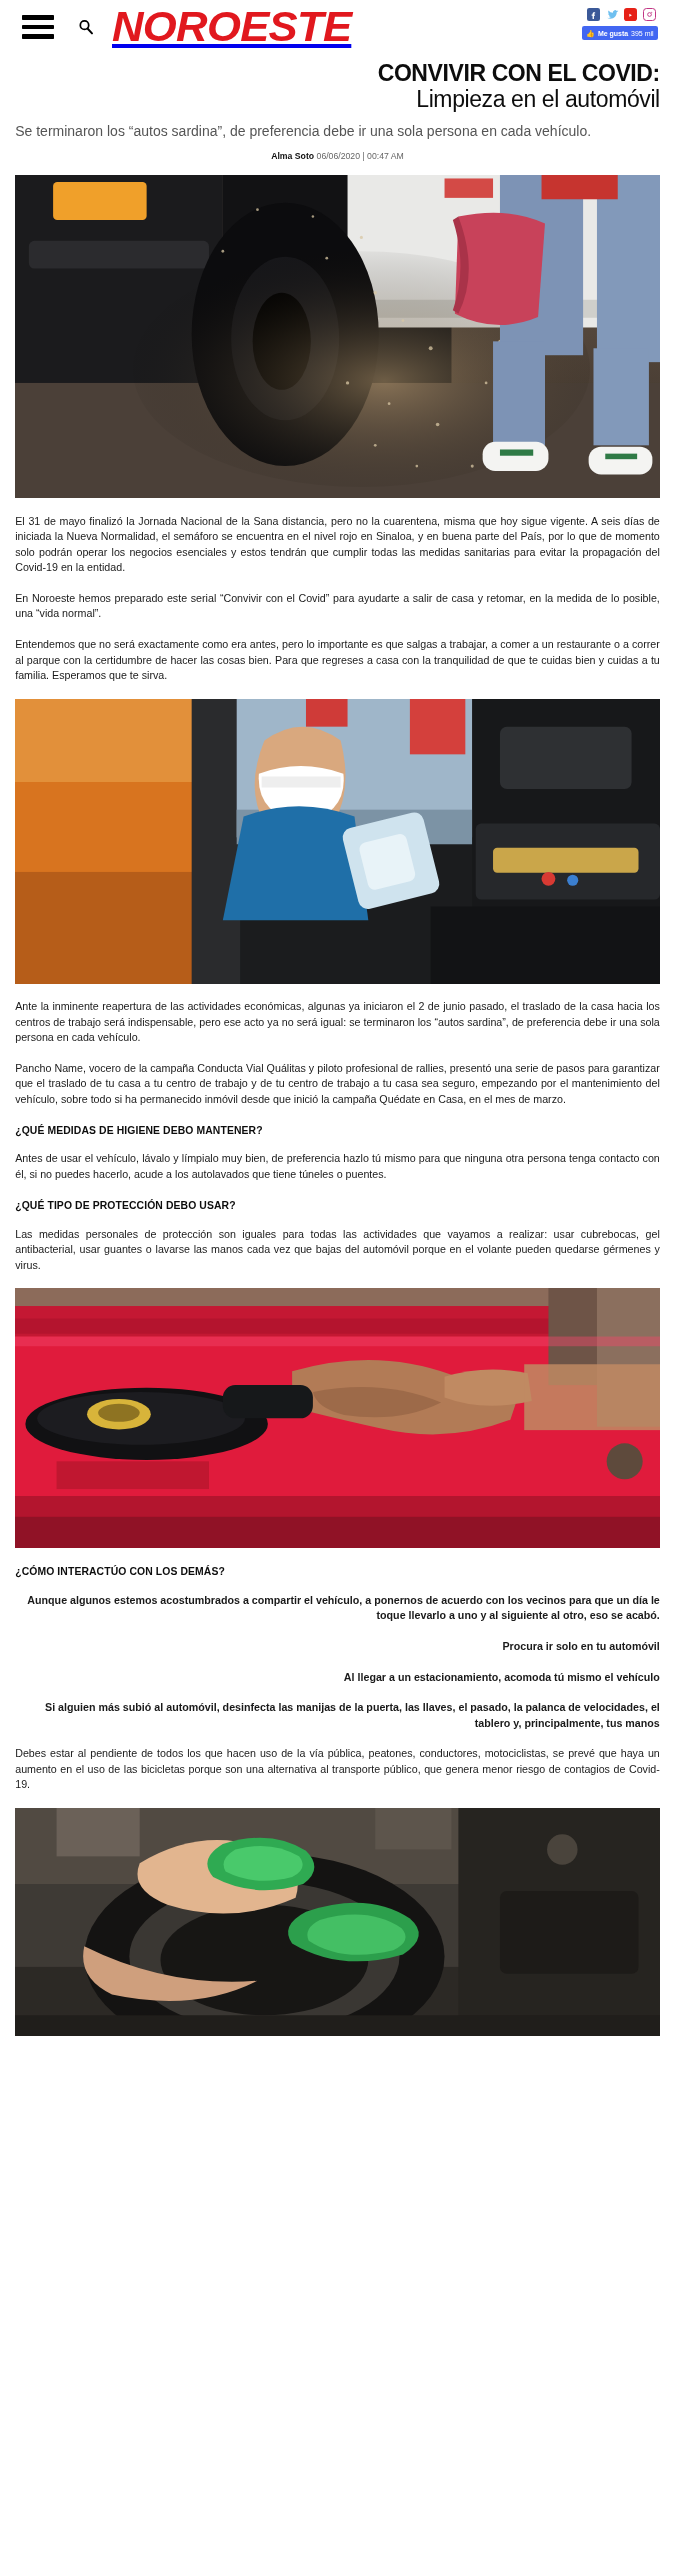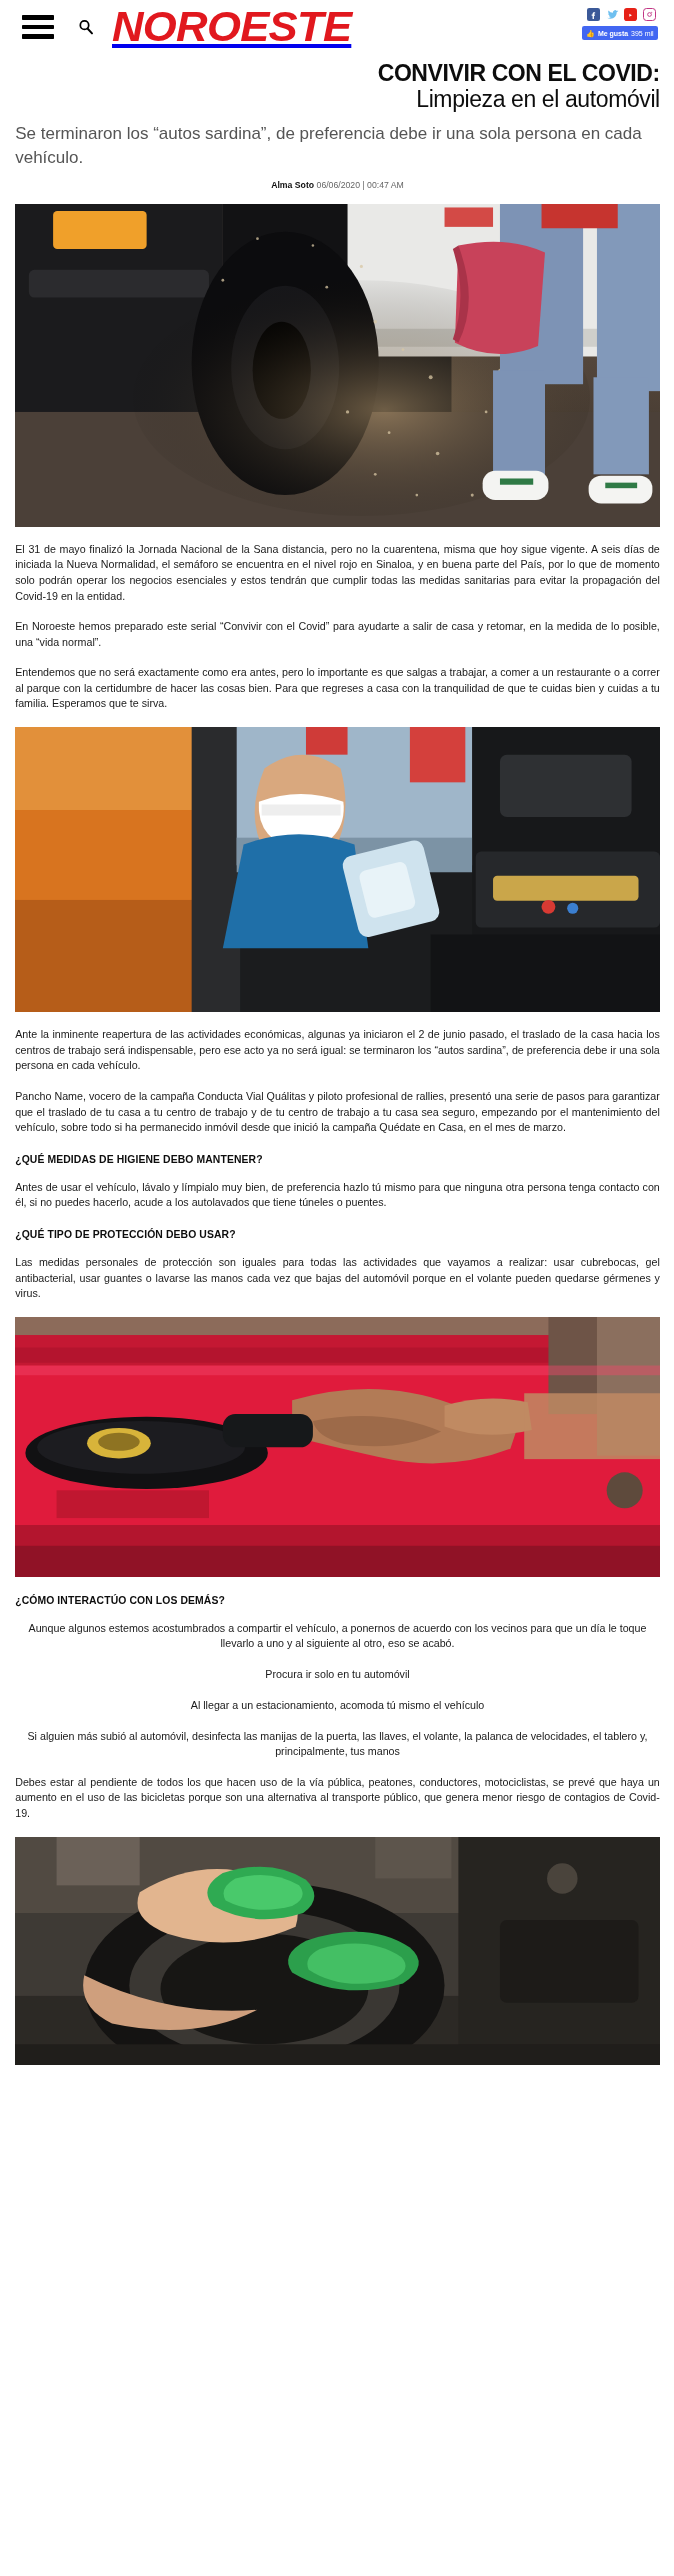--- a/index.html
+++ b/index.html
@@ -130,21 +130,21 @@
   .headline .line1 {
     display: block;
     text-transform: uppercase;
   }
   .headline .line2 {
     display: block;
     font-weight: 500;
   }
   .deck {
     margin: 9px 0 0 0;
-    font-size: 17px;
+    font-size: 14px;
     line-height: 1.42;
     color: #555555;
     font-weight: 400;
     max-width: 647px;
   }
   .byline {
     margin: 9.7px 0 0 0;
     font-size: 8.7px;
     color: #666666;
     text-align: center;
@@ -165,21 +165,21 @@
   .photo svg { display: block; width: 100%; height: 100%; }
 
   .body-p {
     margin: 15.2px 0 0 0;
     font-size: 10.7px;
     line-height: 1.45;
     color: #1a1a1a;
     text-align: justify;
     max-width: 645px;
   }
-  .body-p.flush { text-align: center; }
+  .body-p.flush { text-align: right; font-weight: bold; }
   .sub-head {
     margin: 18px 0 0 0;
     font-size: 10.4px;
     font-weight: 700;
     letter-spacing: 0.1px;
     color: #0d0d0d;
     text-transform: uppercase;
   }
 </style>
 </head>
@@ -375,21 +375,21 @@
       <rect x="0" y="70" width="931" height="14" fill="#f2486a" opacity="0.45"></rect>
       <circle cx="880" cy="250" r="26" fill="#5e4a3c"></circle>
       <rect x="60" y="250" width="220" height="40" fill="#c01730"></rect>
     </svg>
   </figure>
 
   <h2 class="sub-head">¿CÓMO INTERACTÚO CON LOS DEMÁS?</h2>
   <p class="body-p flush">Aunque algunos estemos acostumbrados a compartir el vehículo, a ponernos de acuerdo con los vecinos para que un día le toque llevarlo a uno y al siguiente al otro, eso se acabó.</p>
   <p class="body-p flush">Procura ir solo en tu automóvil</p>
   <p class="body-p flush">Al llegar a un estacionamiento, acomoda tú mismo el vehículo</p>
-  <p class="body-p flush">Si alguien más subió al automóvil, desinfecta las manijas de la puerta, las llaves, el volante, la palanca de velocidades, el tablero y, principalmente, tus manos</p>
+  <p class="body-p flush">Si alguien más subió al automóvil, desinfecta las manijas de la puerta, las llaves, el pasado, la palanca de velocidades, el tablero y, principalmente, tus manos</p>
   <p class="body-p">Debes estar al pendiente de todos los que hacen uso de la vía pública, peatones, conductores, motociclistas, se prevé que haya un aumento en el uso de las bicicletas porque son una alternativa al transporte público, que genera menor riesgo de contagios de Covid-19.</p>
 
   <figure class="photo" style="margin-top:15.2px;height:228px;">
     <svg viewBox="0 0 931 330" preserveAspectRatio="none">
       <rect width="931" height="330" fill="#3e3a35"></rect>
       <rect x="0" y="0" width="931" height="110" fill="#514a42"></rect>
       <rect x="0" y="230" width="931" height="100" fill="#2c2925"></rect>
       <rect x="640" y="0" width="291" height="330" fill="#262420"></rect>
       <rect x="700" y="120" width="200" height="120" rx="10" fill="#1d1b18"></rect>
       <ellipse cx="360" cy="215" rx="260" ry="150" fill="#141312"></ellipse>

